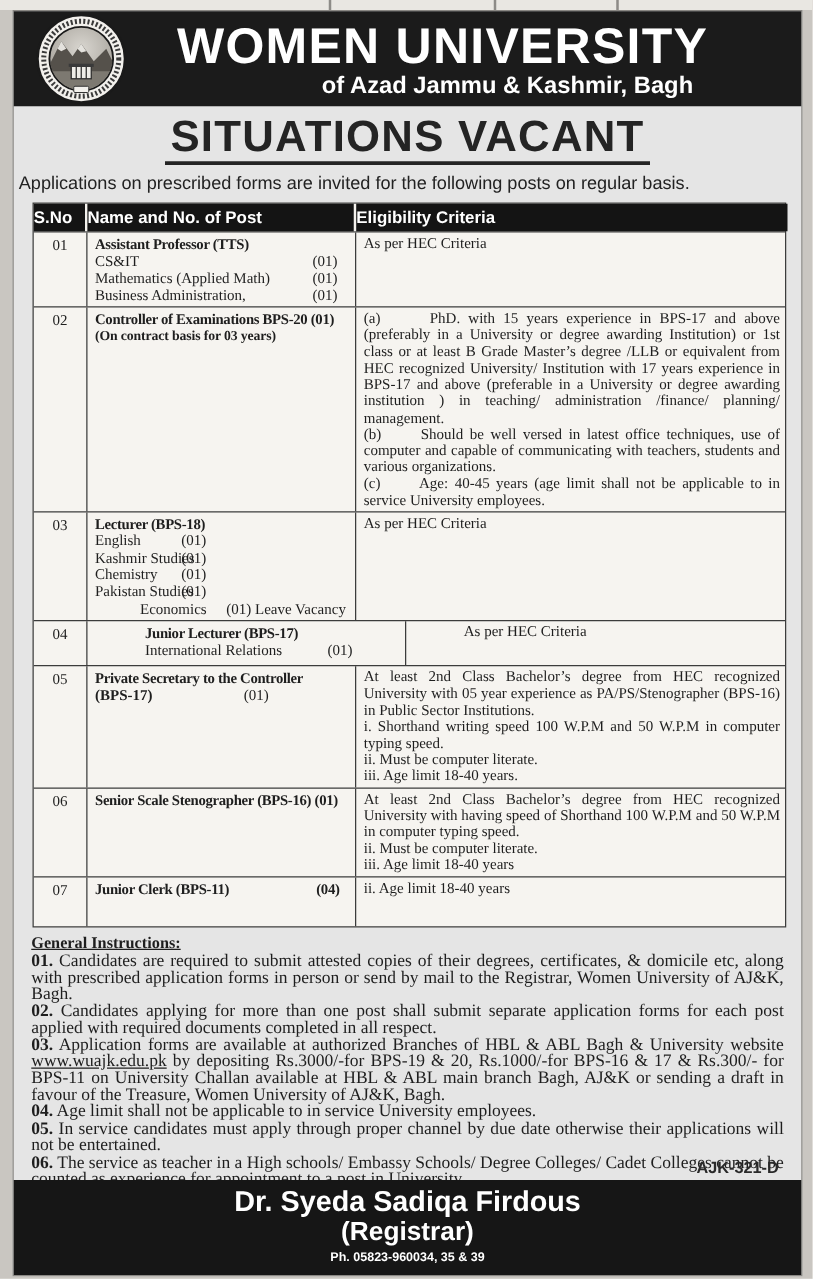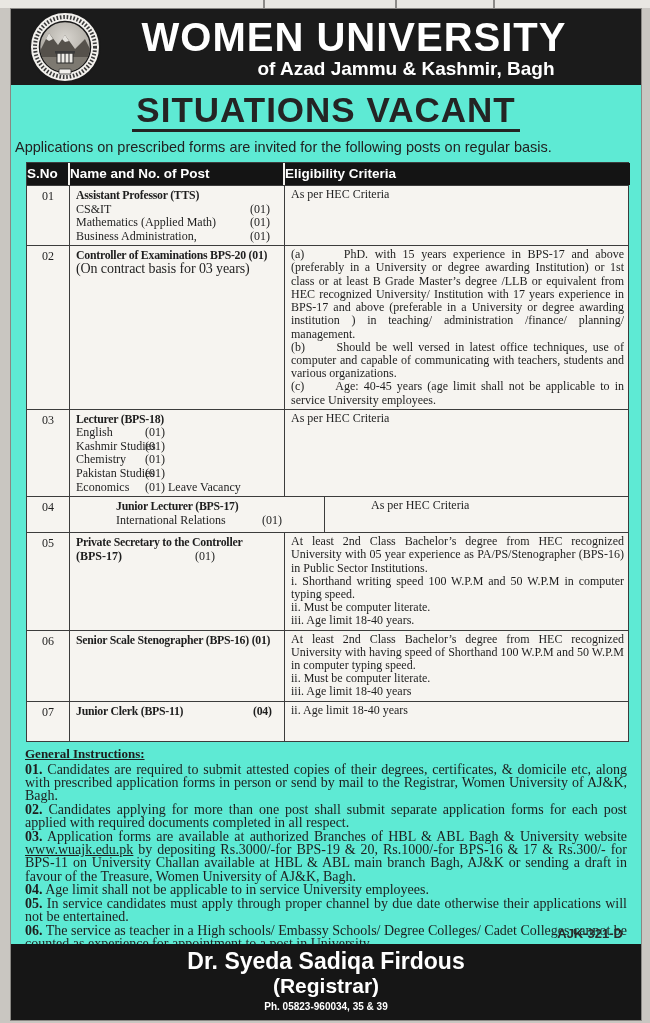--- a/index.html
+++ b/index.html
@@ -8,21 +8,21 @@
     background:#c9c6c1;
     font-family:"Liberation Serif", serif;
     color:#1e1e1e;
     overflow:hidden;
     position:relative;
   }
   .top-strip { position:absolute; left:0; top:0; width:650px; height:8px; background:#e9e7e2; }
   .tick { position:absolute; top:0; width:2px; height:8px; background:#8d8b87; }
   .ad {
     position:absolute; left:10px; top:8px; width:632px; height:1013px;
-    background:#5eead4;
+    background:#e5e5e5;
     border:1px solid #8a8884;
     display:flex; flex-direction:column;
   }
   
   .band { height:76px; background:#1b1b1b; display:flex; align-items:center; flex-shrink:0; }
   .seal { width:72px; height:72px; margin-left:18px; flex-shrink:0; }
   .band-text { flex:1; text-align:center; color:#fff; font-family:"Liberation Sans", sans-serif; }
   .band-title { font-size:40px; font-weight:bold; letter-spacing:1px; line-height:42px; margin-right:34px; white-space:nowrap; }
   .band-sub { font-size:19px; font-weight:bold; line-height:21px; margin-left:70px; white-space:nowrap; }
   
@@ -43,21 +43,21 @@
     background:#141414; color:#fff; text-align:left;
     font-family:"Liberation Sans", sans-serif; font-weight:bold; font-size:13.5px; line-height:22px;
   }
   .hc1, .hc2 { border-right:2px solid #f4f2ee; }
   .trow { display:grid; grid-template-columns:43px 215px 345px; border-top:1px solid #3c3c3c; }
   .c-sno { border-right:1px solid #3c3c3c; text-align:center; padding-top:3px; font-size:12px; }
   .c-name { border-right:1px solid #3c3c3c; padding:2px 2px 2px 6px; }
   .c-elig { padding:2px 6px; }
   .ptitle { font-weight:bold; font-size:11.8px; line-height:14.5px; letter-spacing:-0.25px; white-space:nowrap; }
   .ptitle .tname { display:inline-block; }
-  .pnote { font-size:14px; line-height:12px; letter-spacing:-0.1px; }
+  .pnote { font-size:11px; line-height:12px; letter-spacing:-0.1px;font-weight:bold; }
   .pitem { font-size:12px; line-height:13.6px; white-space:nowrap; }
   .pitem .iname { display:inline-block; }
   .pitem .bold { font-weight:bold; }
   .epar { font-size:12px; line-height:13.2px; text-align:justify; }
   
   .instr { position:relative; flex:1; padding:5px 14px 0 14px; overflow:hidden; }
   .instr-title { font-weight:bold; font-size:13px; line-height:14px; text-decoration:underline; margin-bottom:2px; }
   .iline { font-size:14px; line-height:13.4px; text-align:justify;font-family:Liberation Serif, serif; }
   .inum { font-weight:bold; }
   .s-link { text-decoration:underline; }
@@ -158,21 +158,21 @@
           </div>
         </div>
         <div class="trow" style="min-height: 79px;">
           <div class="c-sno">03</div>
           <div class="c-name">
             <div class="ptitle">Lecturer (BPS-18)</div>
             <div class="pitem"><span class="iname" style="width: 69px;">English</span><span>(01)</span></div>
             <div class="pitem"><span class="iname" style="width: 69px;">Kashmir Studies</span><span>(01)</span></div>
             <div class="pitem"><span class="iname" style="width: 69px;">Chemistry</span><span>(01)</span></div>
             <div class="pitem"><span class="iname" style="width: 69px;">Pakistan Studies</span><span>(01)</span></div>
-            <div class="pitem"><span class="iname" style="width: 69px;">Economics</span><span>(01)</span><span> Leave Vacancy</span></div>
+            <div class="pitem"><span class="iname" style="width: 69px; margin-left: 36px;">Economics</span><span>(01)</span><span> Leave Vacancy</span></div>
           </div>
           <div class="c-elig">
             <div class="epar">As per HEC Criteria</div>
           </div>
         </div>
         <div class="trow" style="min-height: 36px; gap: 40px;">
           <div class="c-sno">04</div>
           <div class="c-name">
             <div class="ptitle">Junior Lecturer (BPS-17)</div>
             <div class="pitem"><span class="iname" style="width: 146px;">International Relations</span><span>(01)</span></div>

